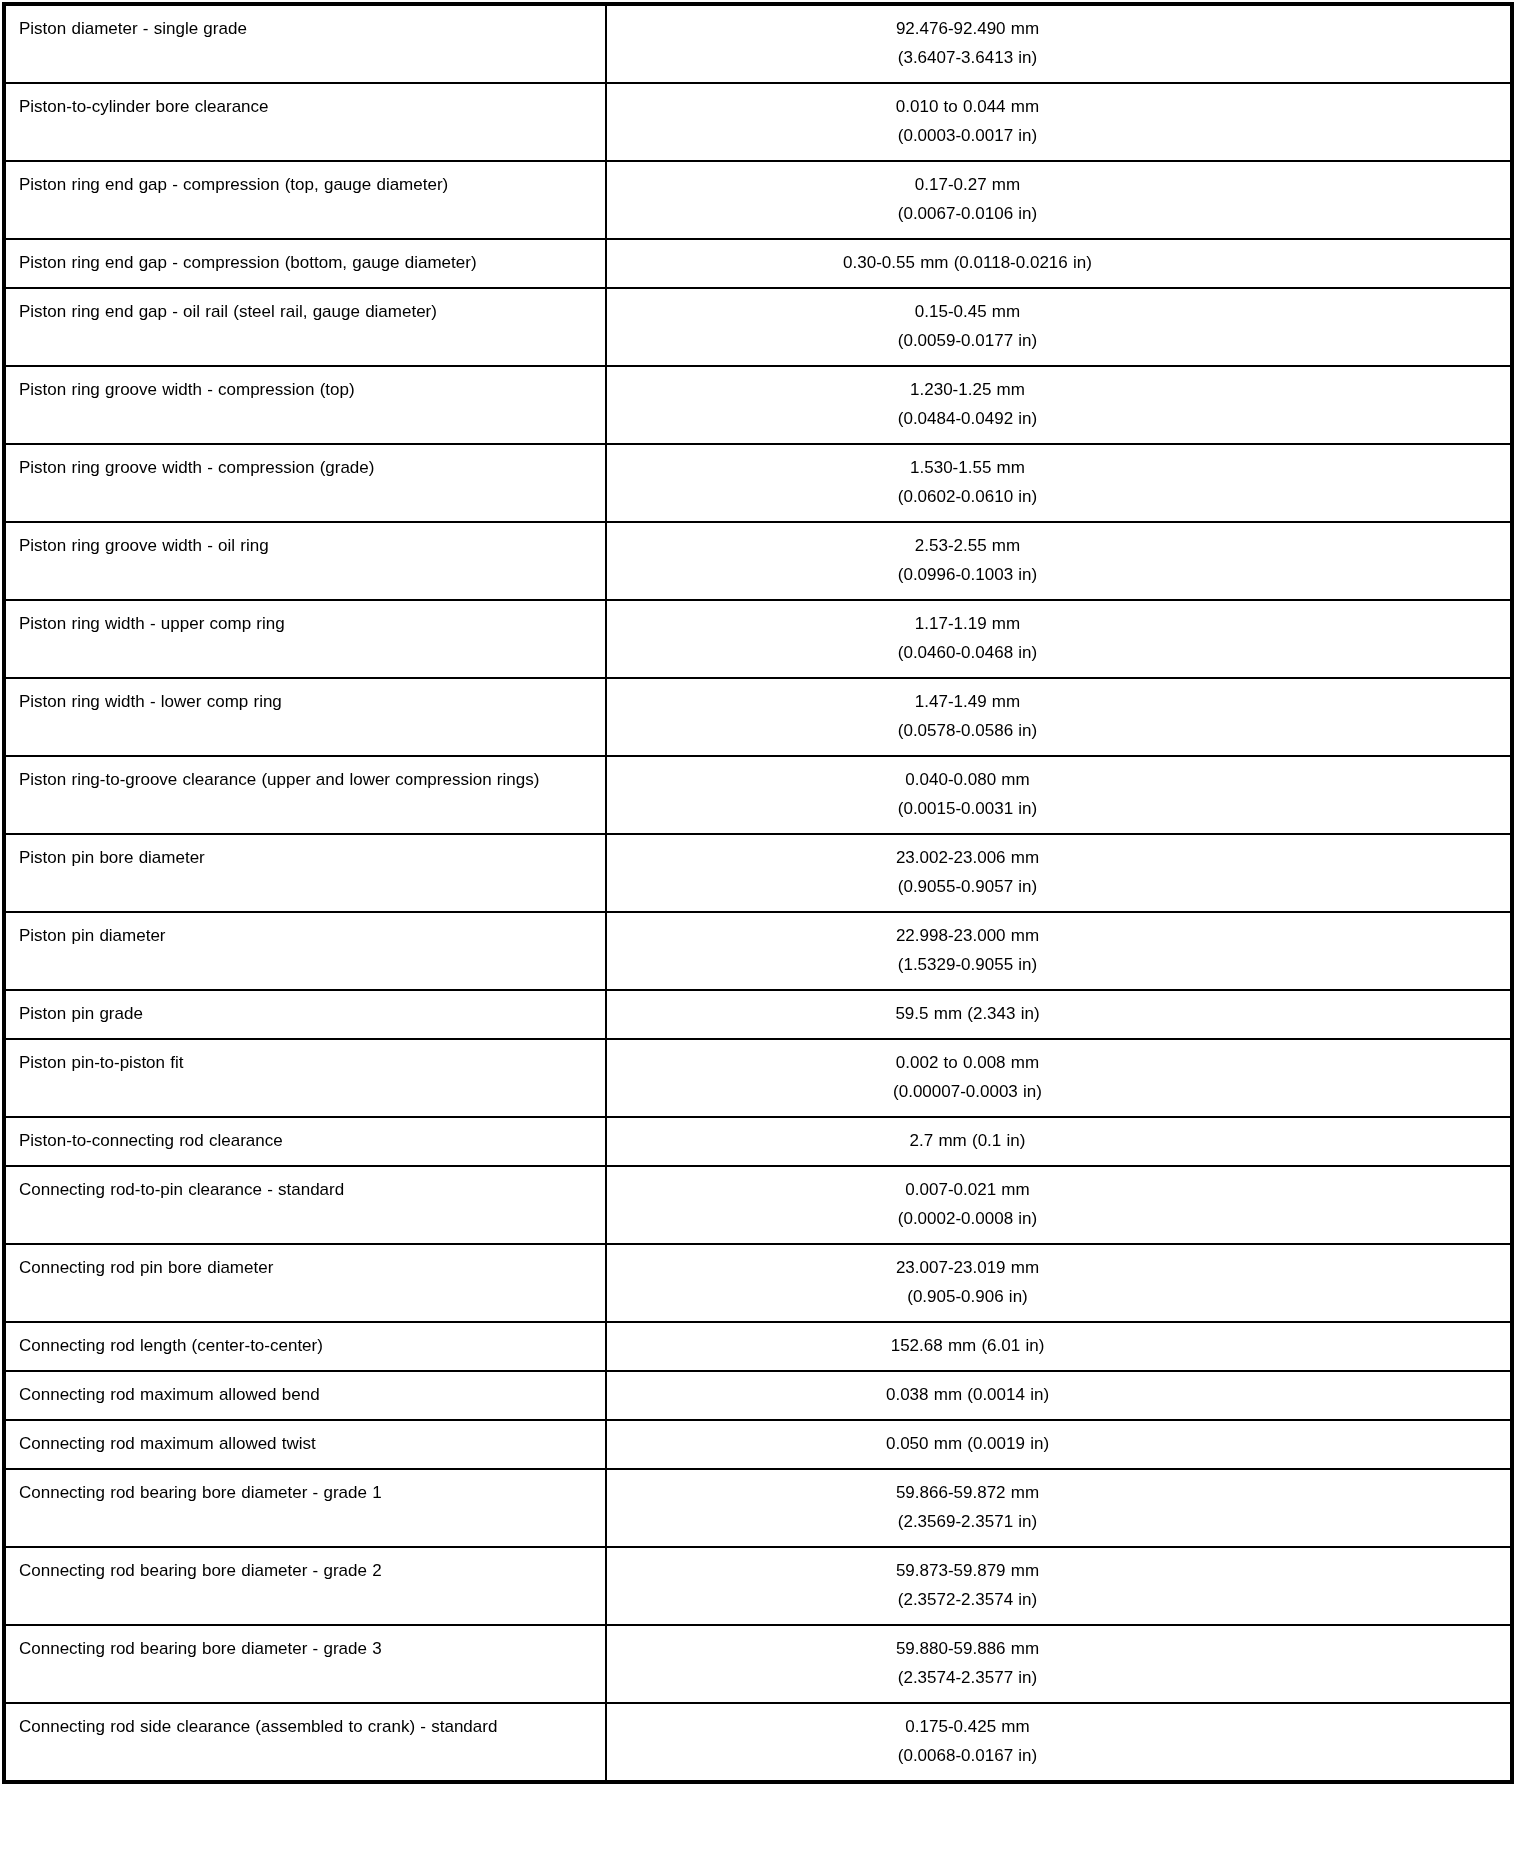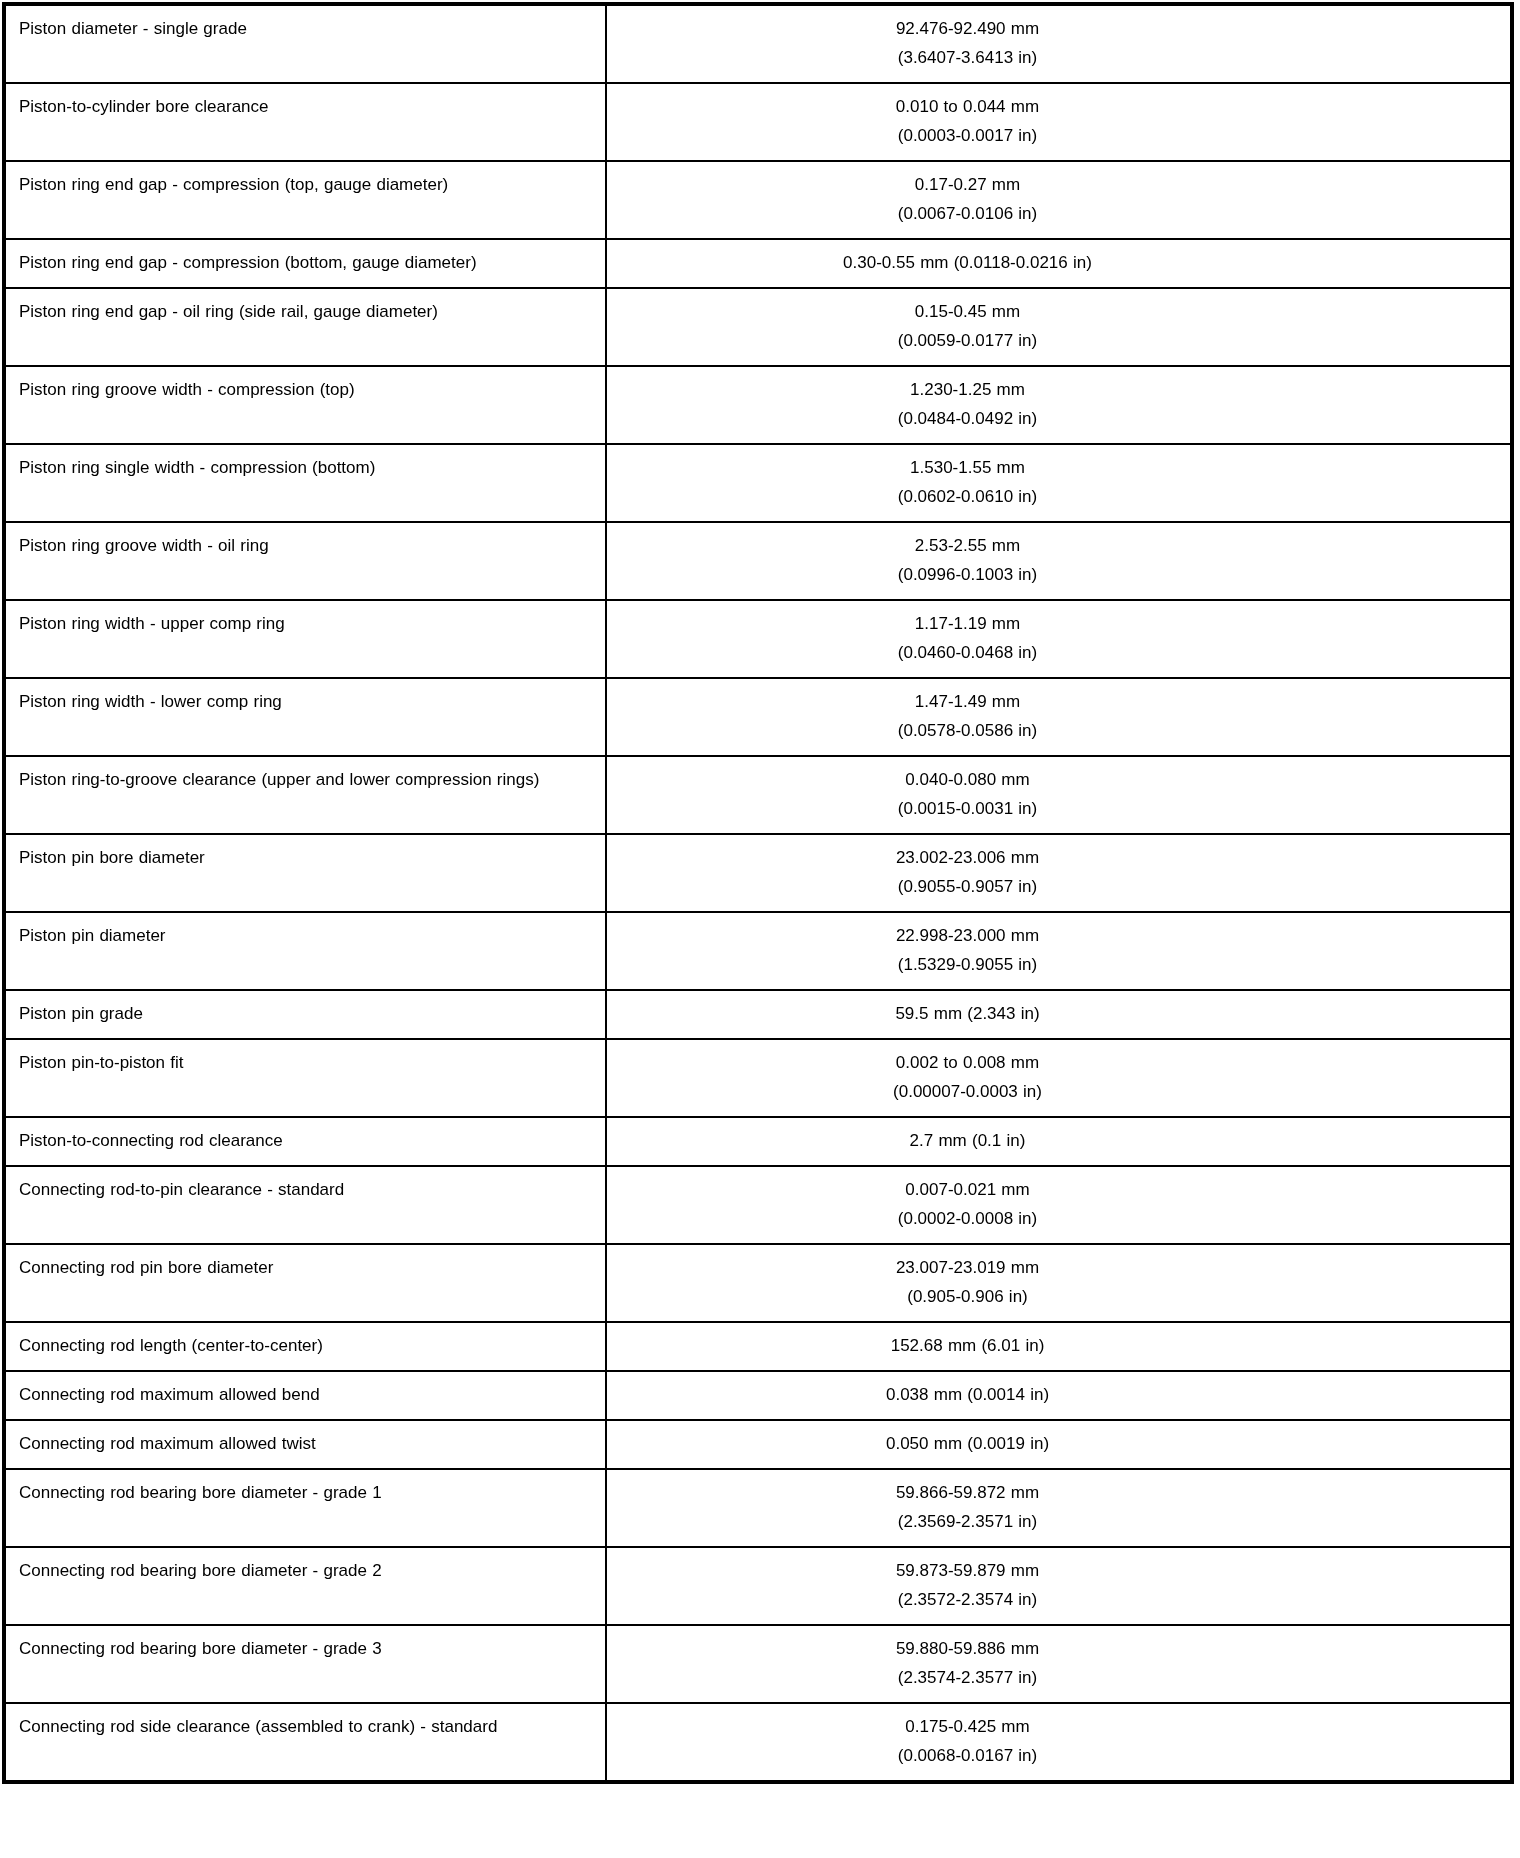--- a/index.html
+++ b/index.html
@@ -70,37 +70,37 @@
   </tr>
 
   <tr>
     <td class="label-cell">Piston ring end gap - compression (bottom, gauge diameter)</td>
     <td class="value-cell">
           <div class="value-line">0.30-0.55 mm (0.0118-0.0216 in)</div>
         </td>
   </tr>
 
   <tr>
-    <td class="label-cell">Piston ring end gap - oil ring (side rail, gauge diameter)</td>
+    <td class="label-cell">Piston ring end gap - oil rail (steel rail, gauge diameter)</td>
     <td class="value-cell">
           <div class="value-line">0.15-0.45 mm</div>
           <div class="value-line">(0.0059-0.0177 in)</div>
         </td>
   </tr>
 
   <tr>
     <td class="label-cell">Piston ring groove width - compression (top)</td>
     <td class="value-cell">
           <div class="value-line">1.230-1.25 mm</div>
           <div class="value-line">(0.0484-0.0492 in)</div>
         </td>
   </tr>
 
   <tr>
-    <td class="label-cell">Piston ring single width - compression (bottom)</td>
+    <td class="label-cell">Piston ring groove width - compression (grade)</td>
     <td class="value-cell">
           <div class="value-line">1.530-1.55 mm</div>
           <div class="value-line">(0.0602-0.0610 in)</div>
         </td>
   </tr>
 
   <tr>
     <td class="label-cell">Piston ring groove width - oil ring</td>
     <td class="value-cell">
           <div class="value-line">2.53-2.55 mm</div>

